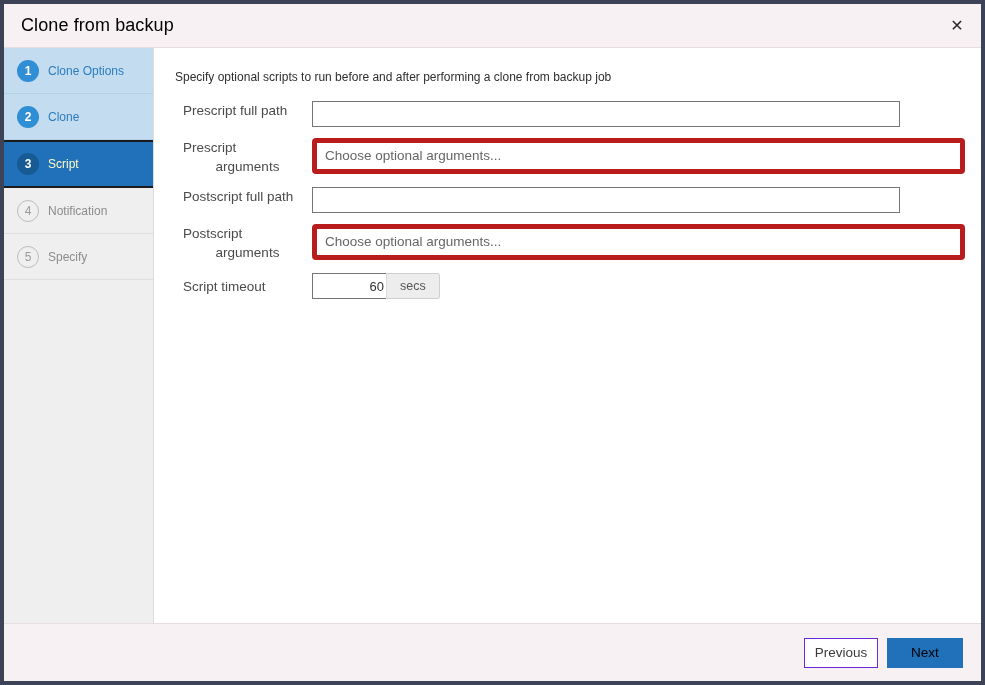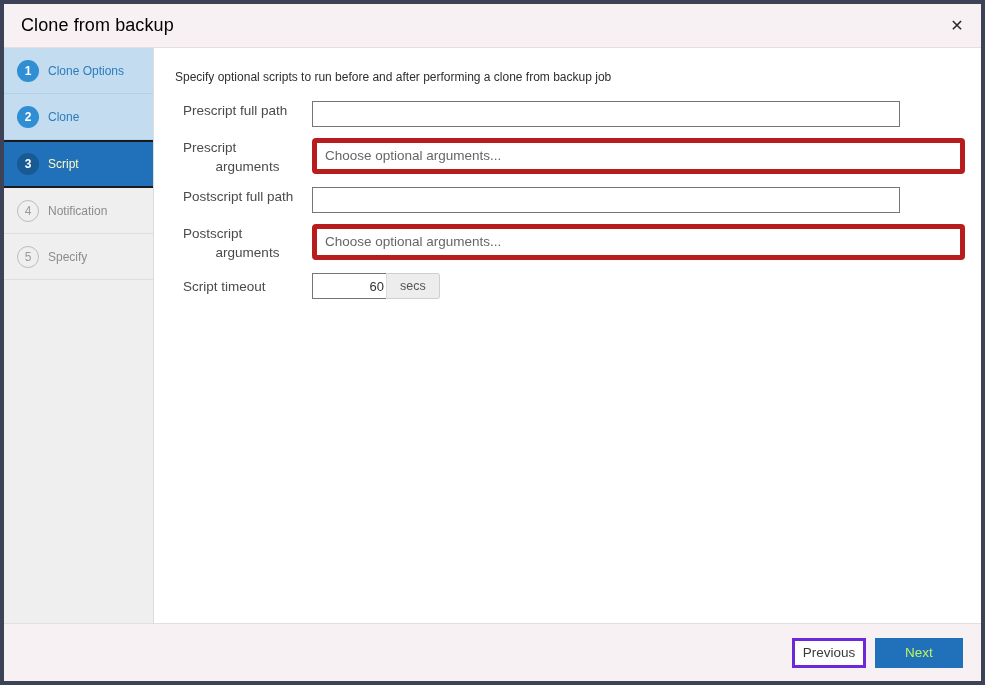--- a/index.html
+++ b/index.html
@@ -250,30 +250,30 @@
   .btn {
     font-family: "Liberation Sans", sans-serif;
     font-size: 13.5px;
     height: 30px;
     box-sizing: border-box;
     cursor: pointer;
     outline: none;
   }
   .btn-secondary {
     background: #ffffff;
-    border: 3px solid #6d28d9;
+    border: 1px solid #6d28d9;
     color: #3a3a3a;
     width: 74px;
     margin-right: 9px;
   }
   .btn-primary {
     background: #2071b9;
     border: 1px solid #2071b9;
-    color: #bef264;
-    width: 88px;
+    color: #000000;
+    width: 76px;
   }
 </style>
 </head>
 <body>
 
 <div class="dialog">
 
   <div class="titlebar">
     <div class="title-text">Clone from backup</div>
     <div class="close-btn">✕</div>

